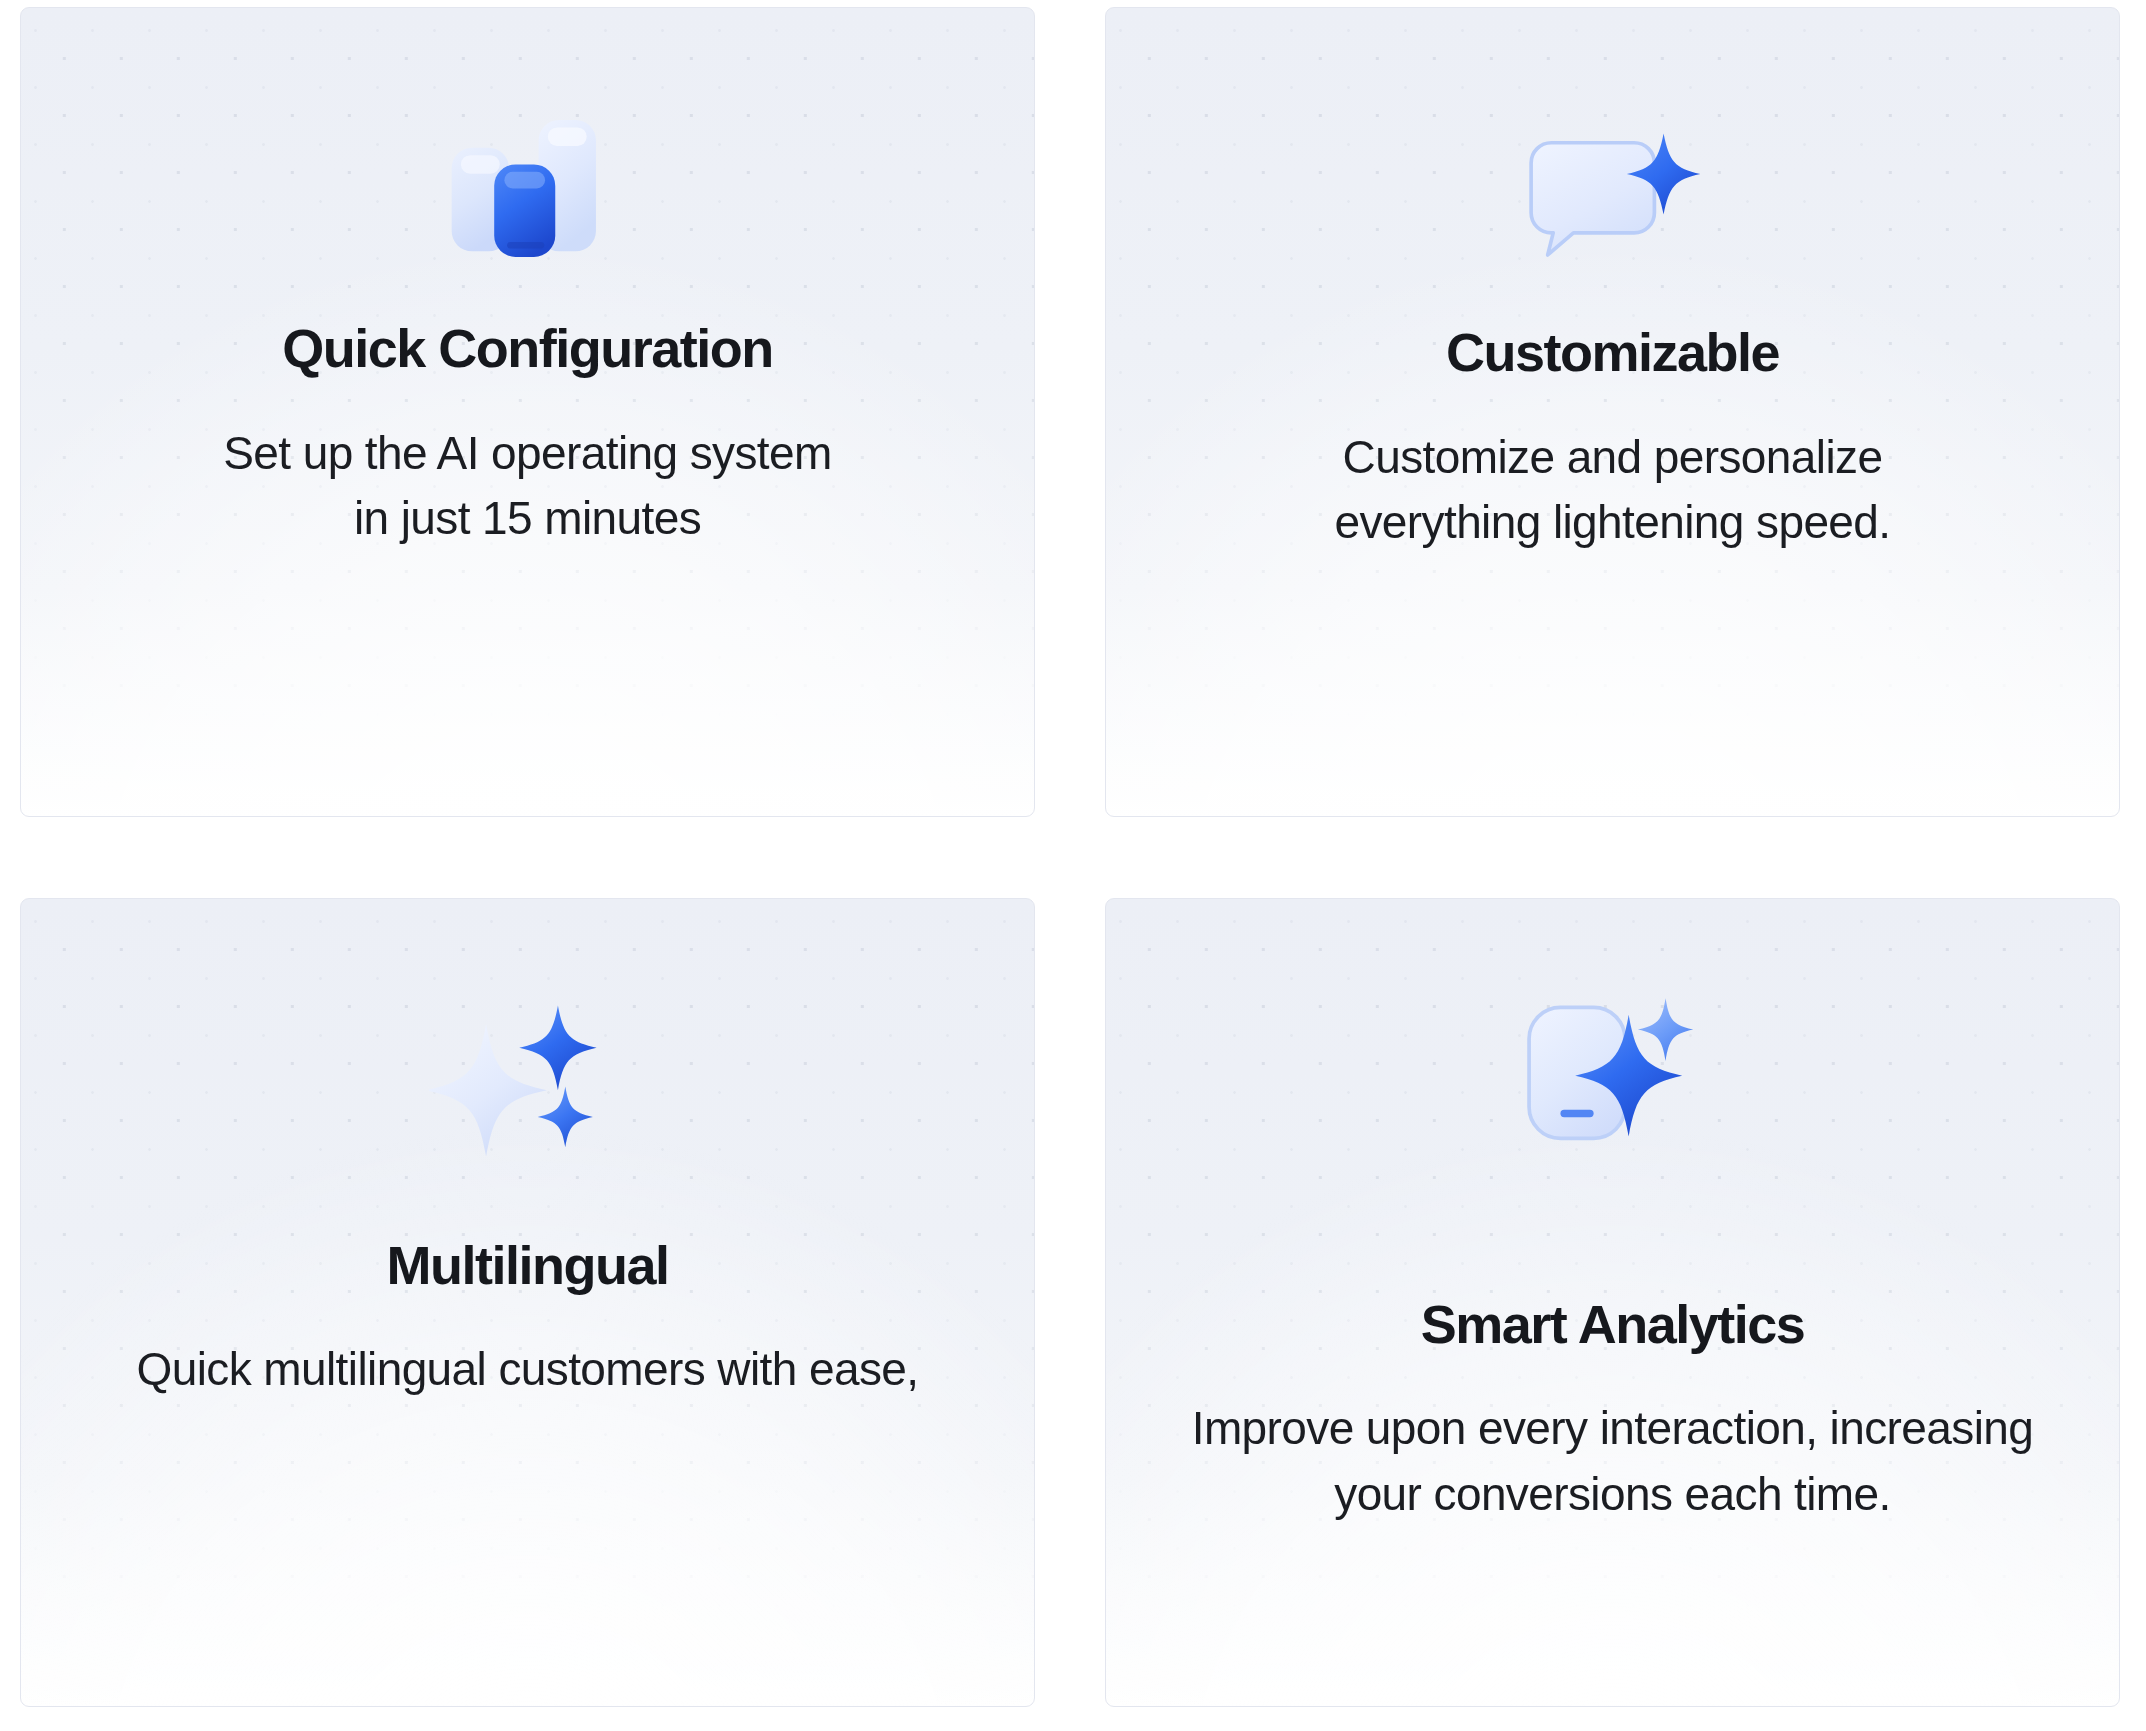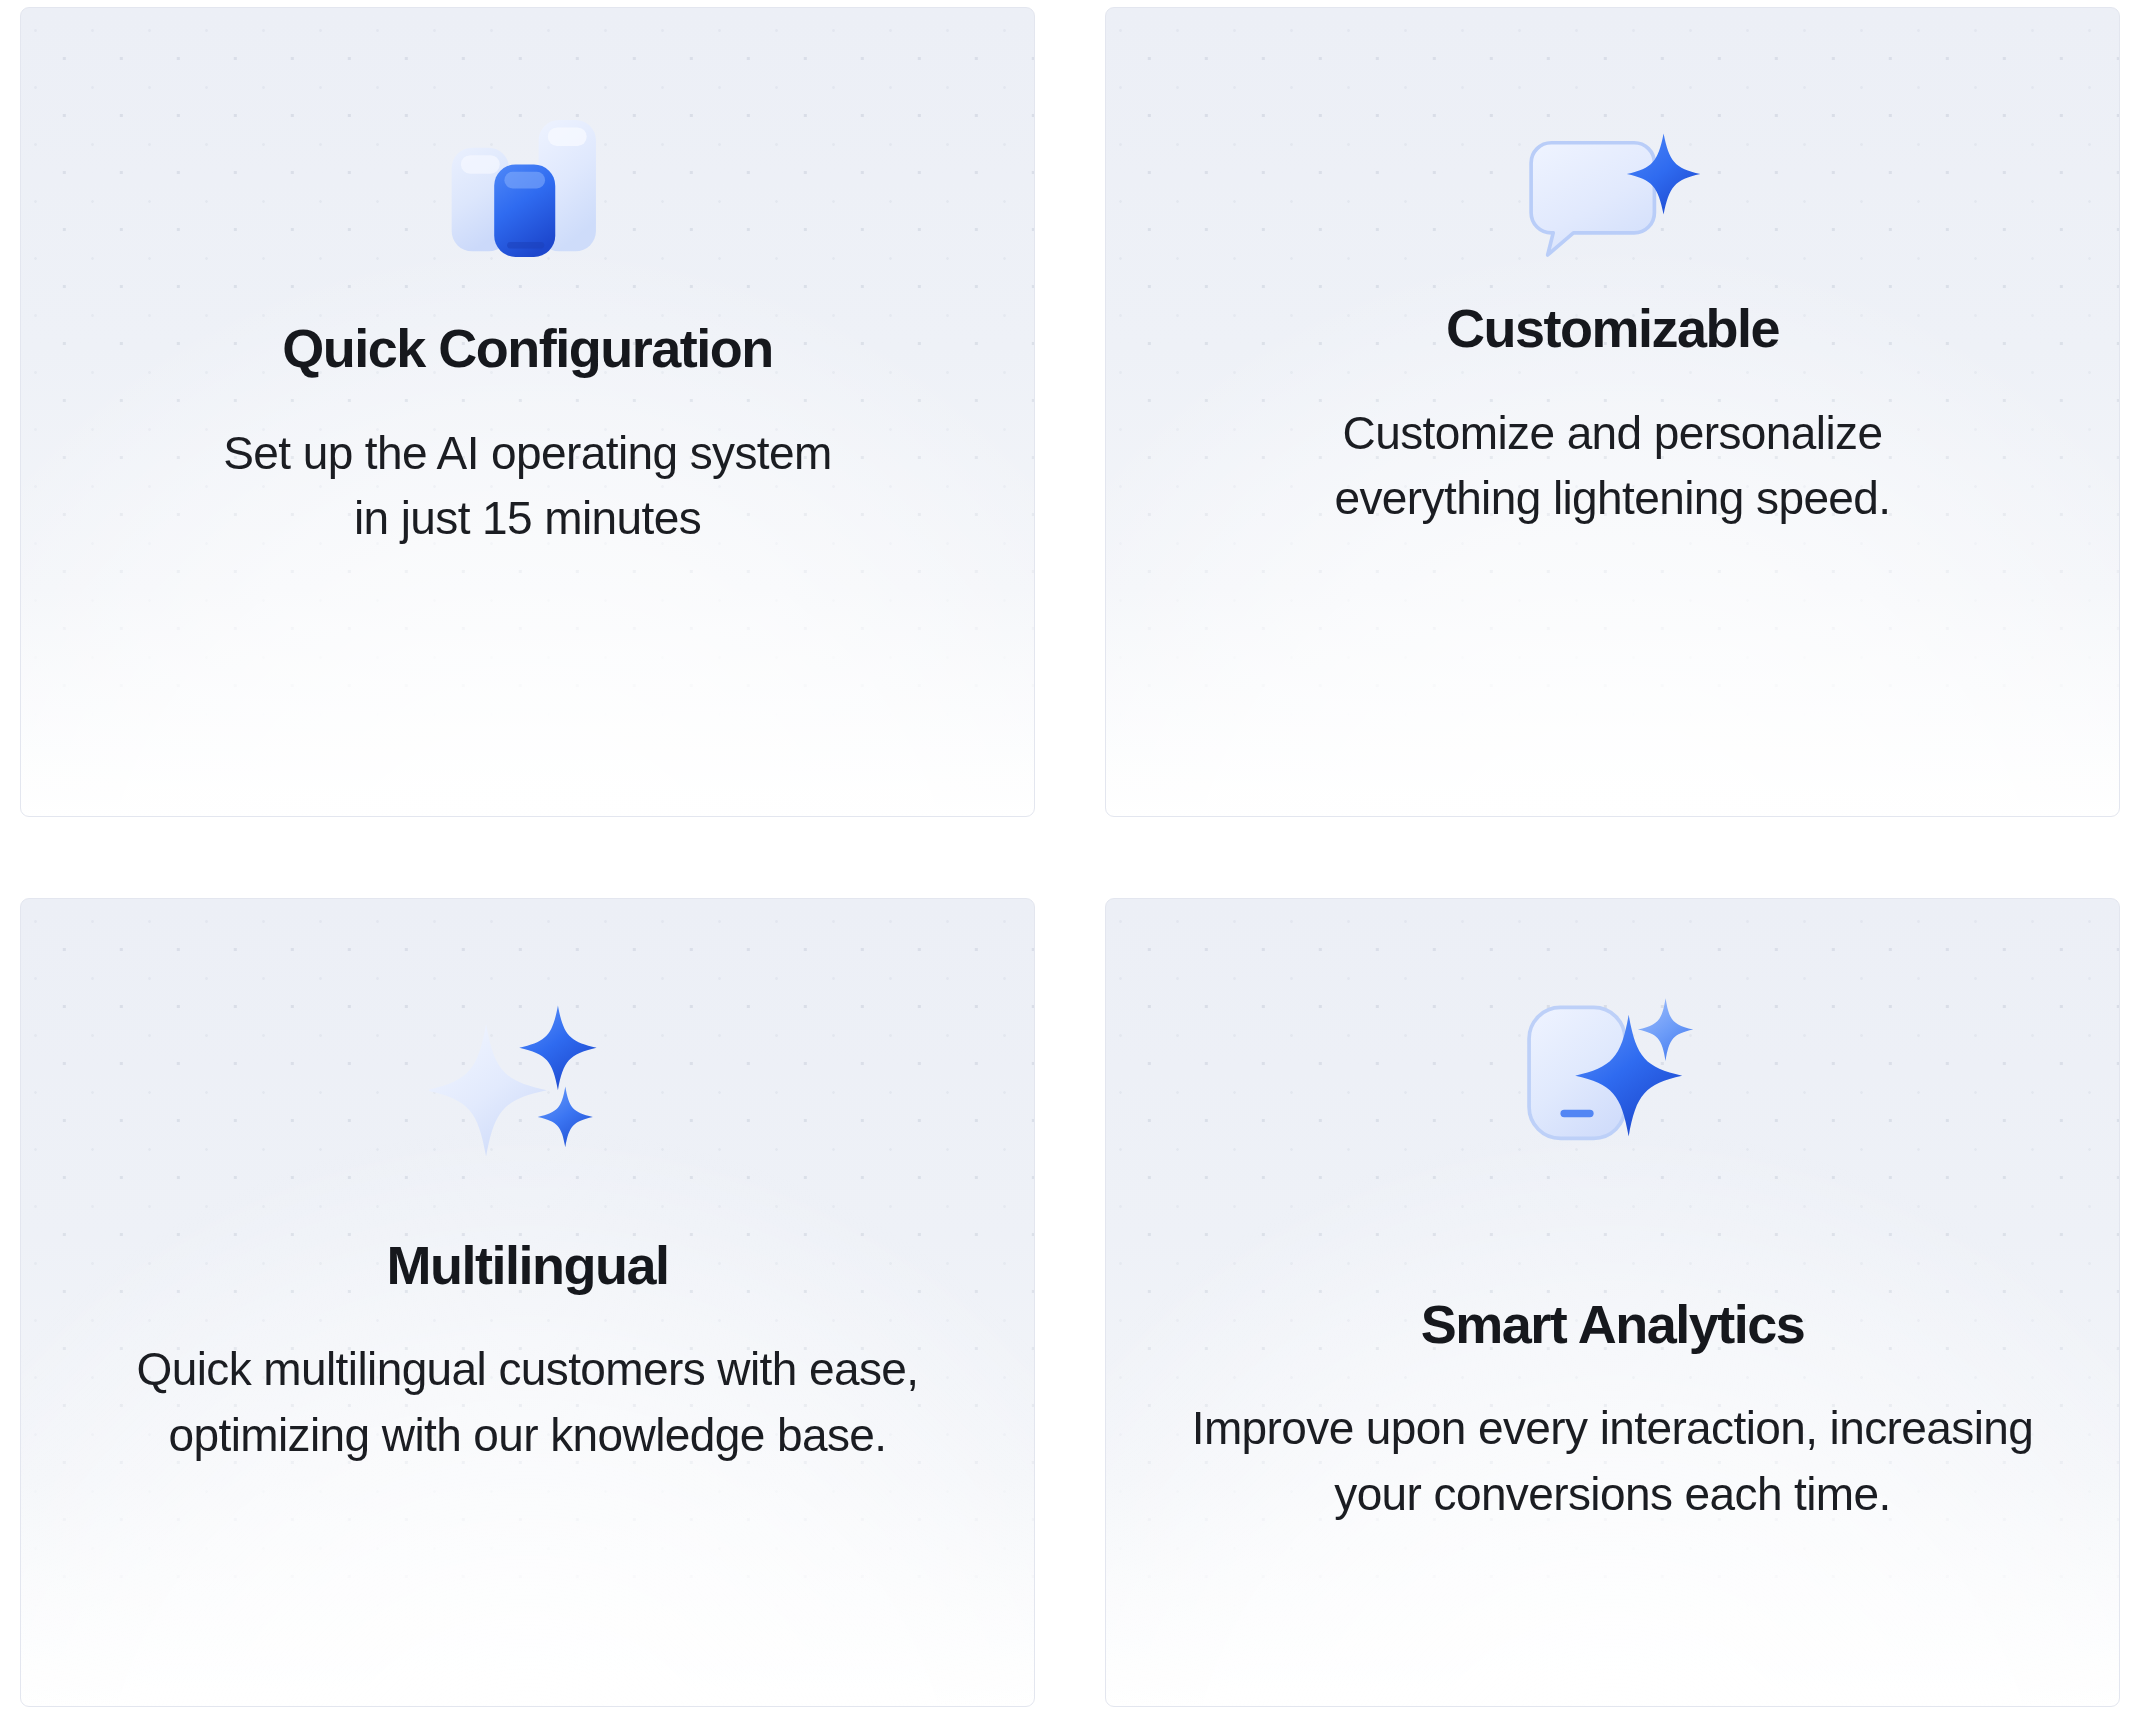--- a/index.html
+++ b/index.html
@@ -86,21 +86,21 @@
     text-align: center;
     letter-spacing: -0.6px;
   }
 
   
   .card-1 .card-icon { margin-top: 120px; height: 120px; }
   .card-1 .card-title { margin-top: 72px; }
   .card-1 .card-desc  { margin-top: 44px; max-width: 701px; }
 
   .card-2 .card-icon { margin-top: 138px; height: 102px; }
-  .card-2 .card-title { margin-top: 52px; }
+  .card-2 .card-title { margin-top: 76px; }
   .card-2 .card-desc  { margin-top: 44px; max-width: 646px; }
 
   .card-3 .card-icon { margin-top: 102px; height: 148px; }
   .card-3 .card-title { margin-top: 88px; }
   .card-3 .card-desc  { margin-top: 44px; max-width: 923px; }
 
   .card-4 .card-icon { margin-top: 94px; height: 159px; }
   .card-4 .card-title { margin-top: 144px; }
   .card-4 .card-desc  { margin-top: 44px; max-width: 969px; }
 </style>
@@ -200,21 +200,20 @@
             </linearGradient>
           </defs>
           <path d="M62 32 C71 82 81 94 128 104 C81 114 71 126 62 176 C53 126 43 114 -4 104 C43 94 53 82 62 32 Z" fill="url(#g3a)"></path>
           <path d="M140 12 C146 44 152 51 182 58 C152 65 146 72 140 104 C134 72 128 65 98 58 C128 51 134 44 140 12 Z" fill="url(#g3b)"></path>
           <path d="M148 100 C152 123 156 128 178 133 C156 138 152 143 148 166 C144 143 140 138 118 133 C140 128 144 123 148 100 Z" fill="url(#g3c)"></path>
         </svg>
       </div>
       <div class="card-title">Multilingual</div>
       <div class="card-desc">
         <div>Quick multilingual customers with ease,</div>
-        <div>optimizing with our knowledge base.</div>
       </div>
     </div>
   </div>
 
   <div class="feature-card card-4">
     <div class="card-texture"></div>
     <div class="card-inner">
       <div class="card-icon">
         <svg width="194" height="166" viewBox="0 0 210 180" xmlns="http://www.w3.org/2000/svg">
           <defs>

